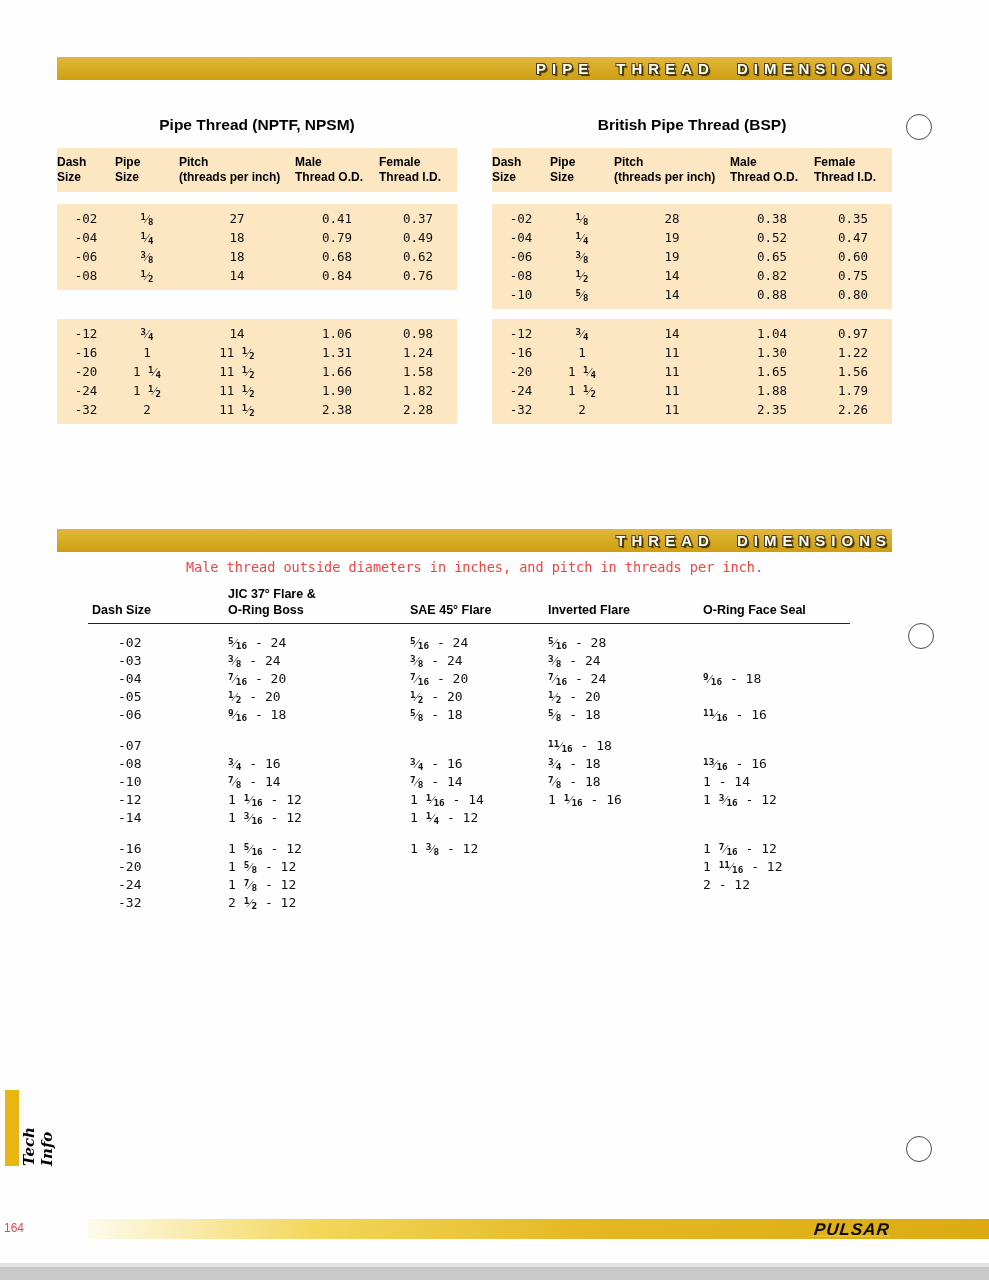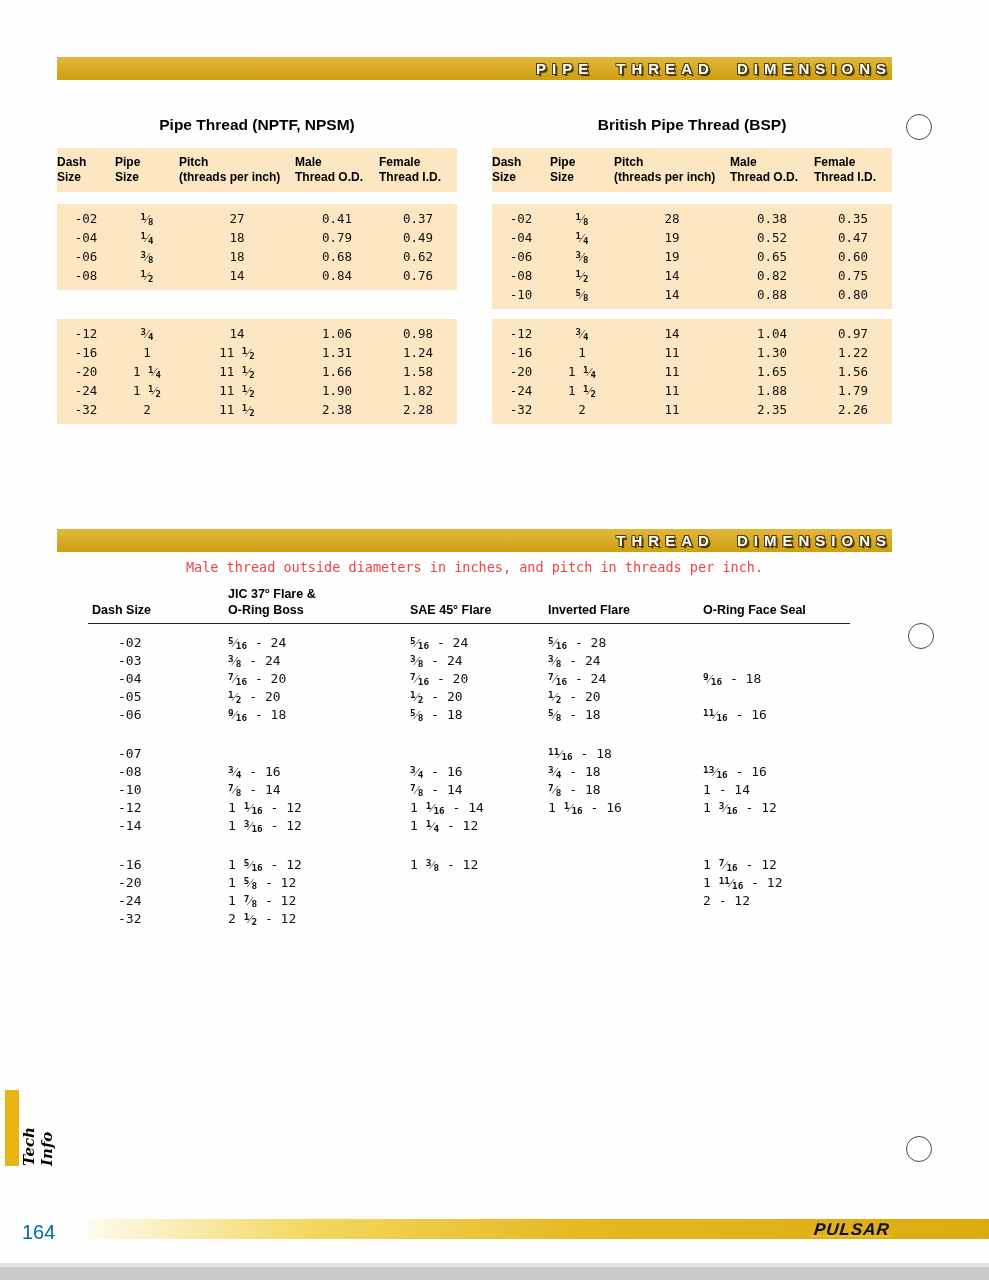--- a/index.html
+++ b/index.html
@@ -56,21 +56,21 @@
   }
   .t2 { position:absolute; left:88px; top:586px; width:762px; }
   .t2-head {
     display:grid; grid-template-columns:140px 182px 138px 155px 147px;
     align-items:end; white-space:pre-line;
     font-weight:bold; font-size:12.5px; line-height:1.3; color:#000;
   }
   .t2-head .h0 { padding-left:4px; }
   .t2-rule { border-bottom:1.5px solid #222; margin-top:4px; }
   .t2-body { margin-top:10px; }
-  .t2-group + .t2-group { margin-top:21px; }
+  .t2-group + .t2-group { margin-top:13px; }
   .t2-row {
     display:grid; grid-template-columns:140px 182px 138px 155px 147px;
     height:18px; align-items:center;
     font-family:"DejaVu Sans Mono", monospace; font-size:13px; color:#111;
   }
   .t2-cell.c0 { padding-left:30px; }
 
   
   .tech { position:absolute; left:5px; top:1090px; height:76px; width:40px; }
   .tech-bar { position:absolute; left:0; top:0; width:14px; height:76px; background:var(--sidegold); }
@@ -79,21 +79,21 @@
     writing-mode:vertical-rl; transform:rotate(180deg);
     font-family:"DejaVu Serif", serif; font-style:italic; font-weight:bold;
     font-size:15px; color:#000; display:flex; align-items:center;
   }
 
   
   .footer-bar {
     position:absolute; left:88px; right:0; top:1219px; height:20px;
     background:linear-gradient(to right,#fdfbee 0%,#f3d75c 25%,#e4b822 55%,#dcab12 100%);
   }
-  .page-num { position:absolute; left:22px; top:1221px; font-size:20px; color:#0369a1; }
+  .page-num { position:absolute; left:4px; top:1221px; font-size:12px; color:#ef4444; }
   .pulsar {
     position:absolute; right:99px; top:1220px;
     font-weight:bold; font-style:italic; font-size:17px; letter-spacing:1px;
     color:#0d0d0d; transform:skewX(-6deg);
   }
   .pulsar::after {
     content:""; position:absolute; left:-2px; right:-2px; bottom:3px; height:2px;
     background:#e8bc2a;
   }
 

